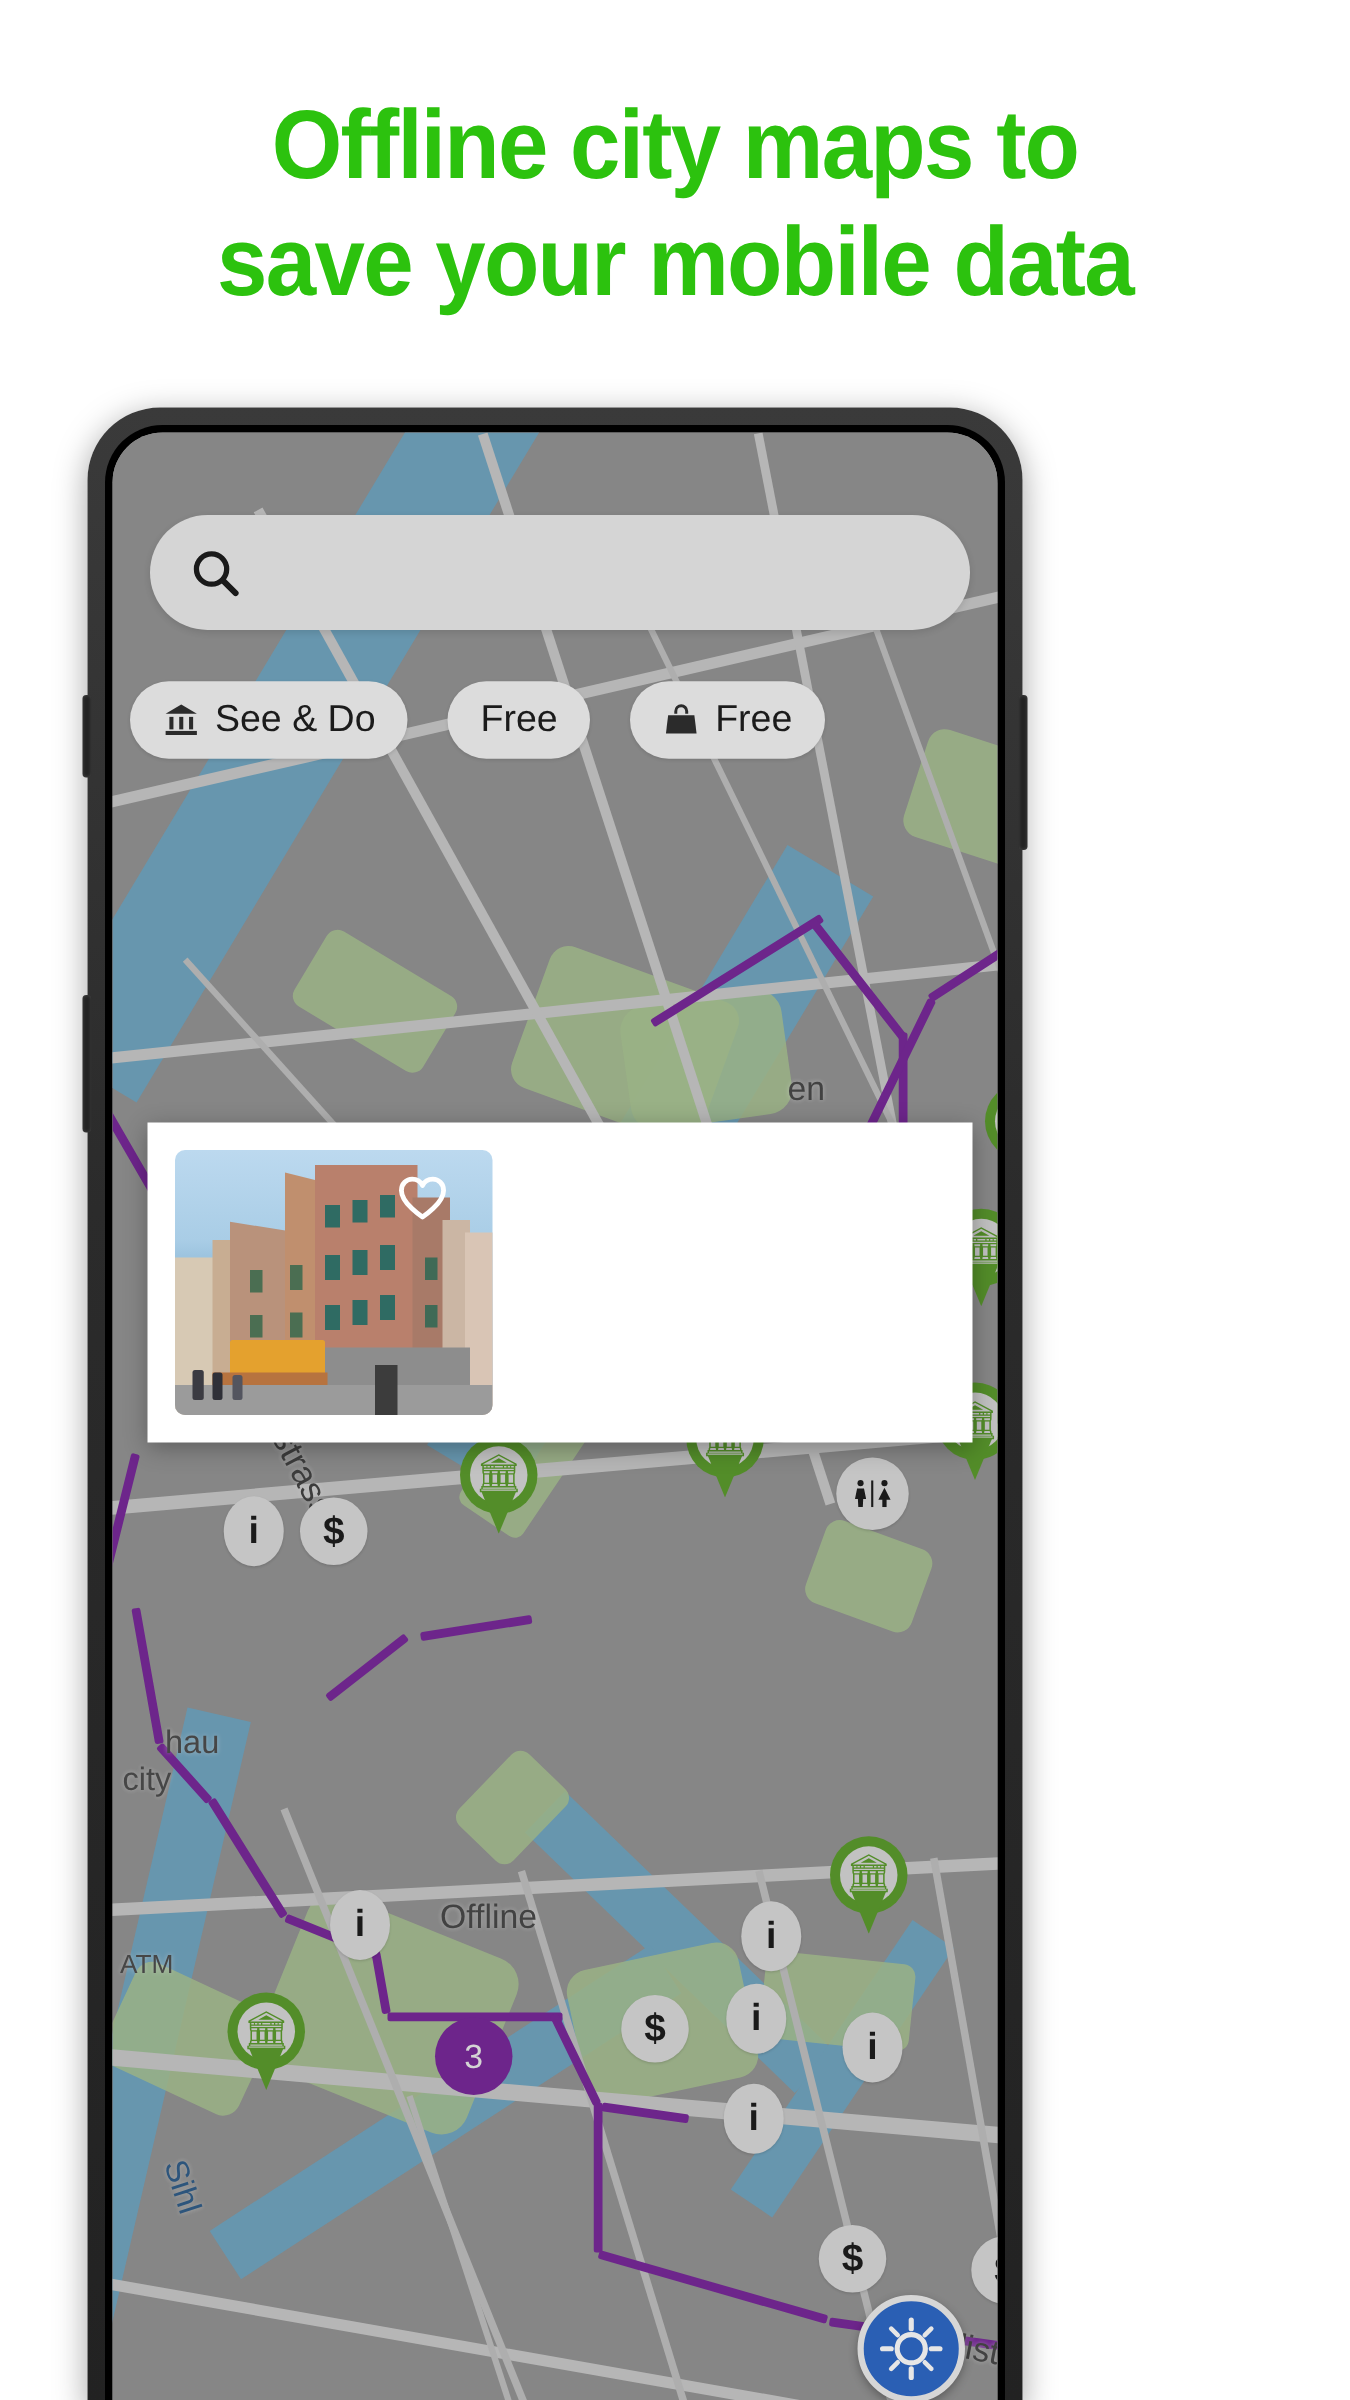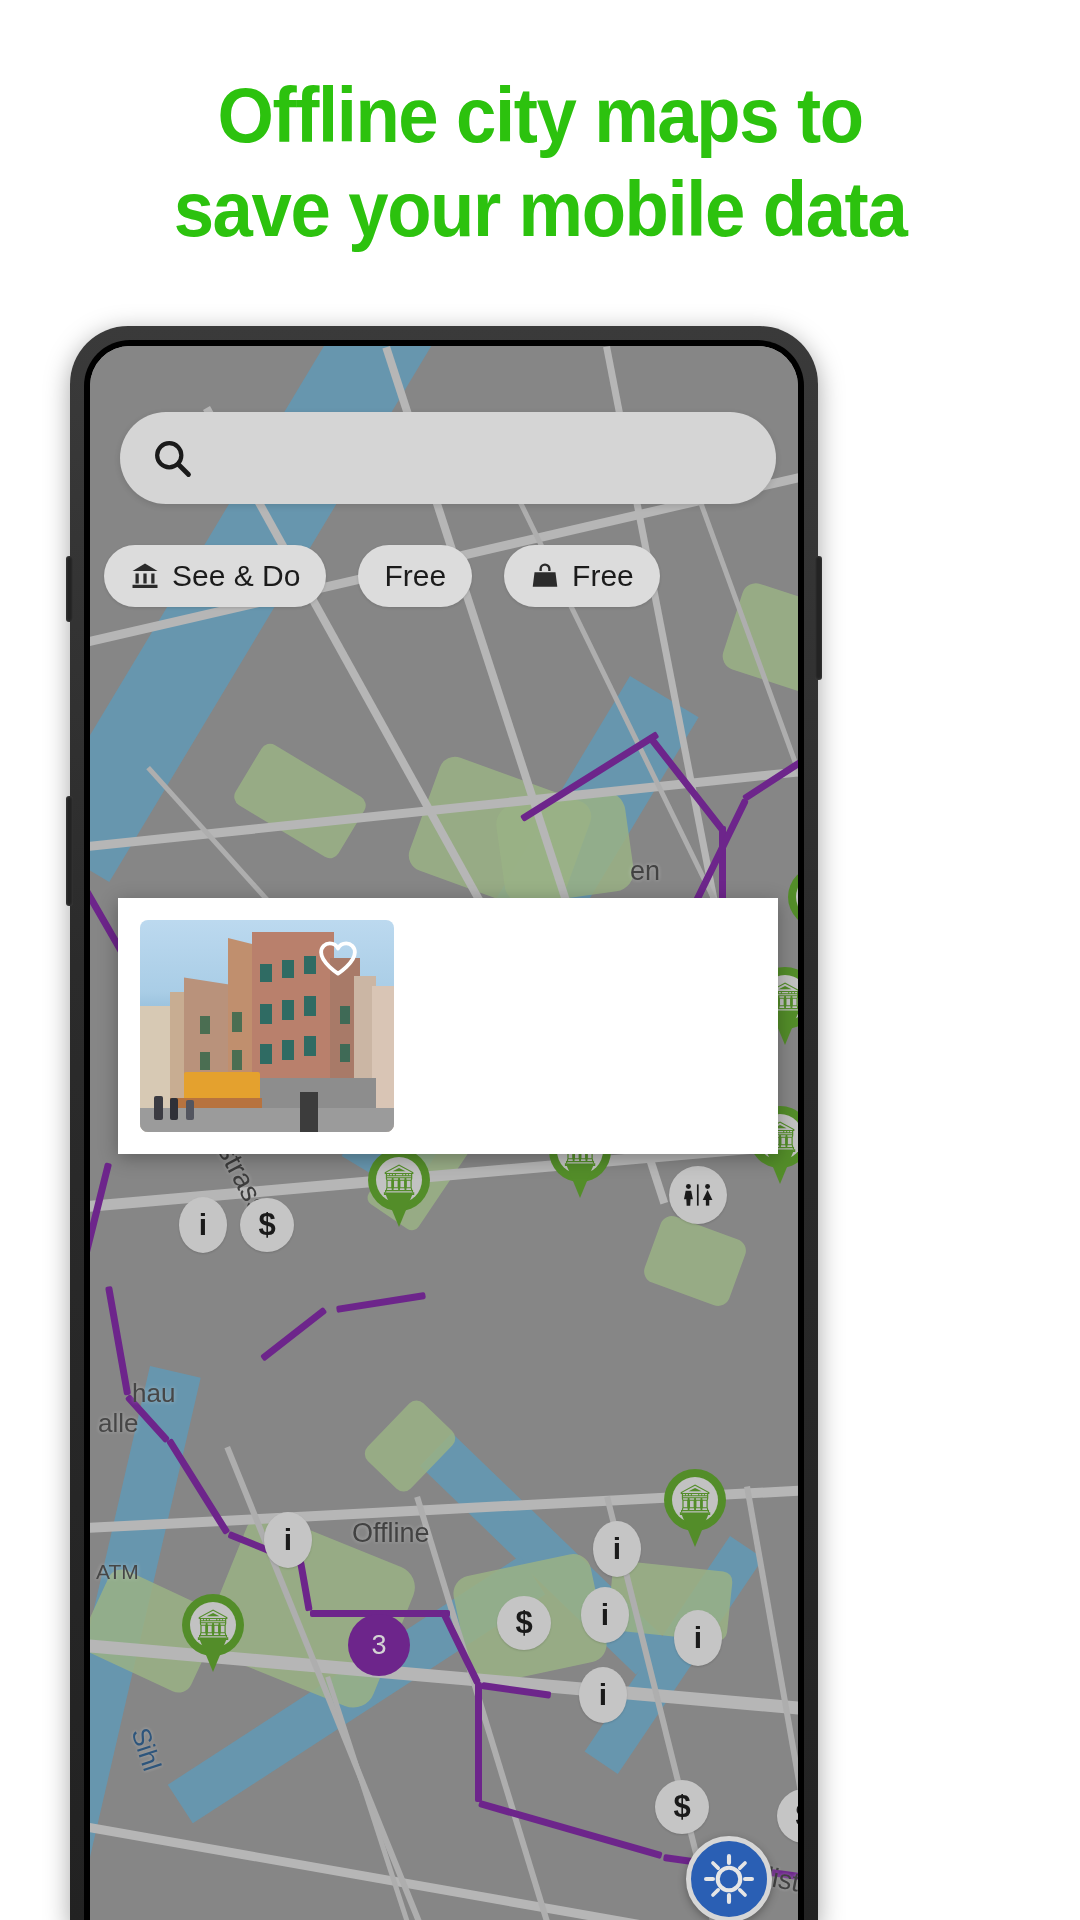--- a/index.html
+++ b/index.html
@@ -267,21 +267,21 @@
             <div class="route" style="left:652px;top:450px;width:110px;transform:rotate(-33deg);transform-origin:left top;"></div>
 
             <div class="maplabel big" style="left:410px;top:596px;">Zentralbibliothek</div>
             <div class="maplabel big" style="left:450px;top:636px;">Zürich</div>
             <div class="maplabel dark" style="left:100px;top:700px;transform:rotate(62deg);transform-origin:left top;font-size:28px;">Bahnhofstrasse</div>
             <div class="maplabel big" style="left:262px;top:1172px;">Offline</div>
             <div class="maplabel" style="left:6px;top:1214px;font-size:21px;">ATM</div>
             <div class="maplabel river" style="left:64px;top:1378px;transform:rotate(72deg);transform-origin:left top;font-size:26px;">Sihl</div>
             <div class="maplabel big" style="left:640px;top:1508px;transform:rotate(11deg);transform-origin:left top;">Tödistrasse</div>
             <div class="maplabel" style="left:8px;top:1032px;font-size:26px;margin-left:34px;">hau</div>
-            <div class="maplabel" style="left:8px;top:1062px;font-size:26px;">alle</div>
+            <div class="maplabel" style="left:8px;top:1062px;font-size:26px;">city</div>
             <div class="maplabel big" style="left:540px;top:510px;">en</div>
 
             <svg style="position:absolute;left:475px;top:568px;width:36px;height:26px;" viewBox="0 0 24 18">
               <path d="M1 2 L11 5 L11 17 L1 14 Z M23 2 L13 5 L13 17 L23 14 Z" fill="none" stroke="#5b4a3c" stroke-width="1.7"></path>
             </svg>
           </div>
 
           <div class="pin" style="left:698px;top:520px;">
             <div class="head"></div>
           </div>

